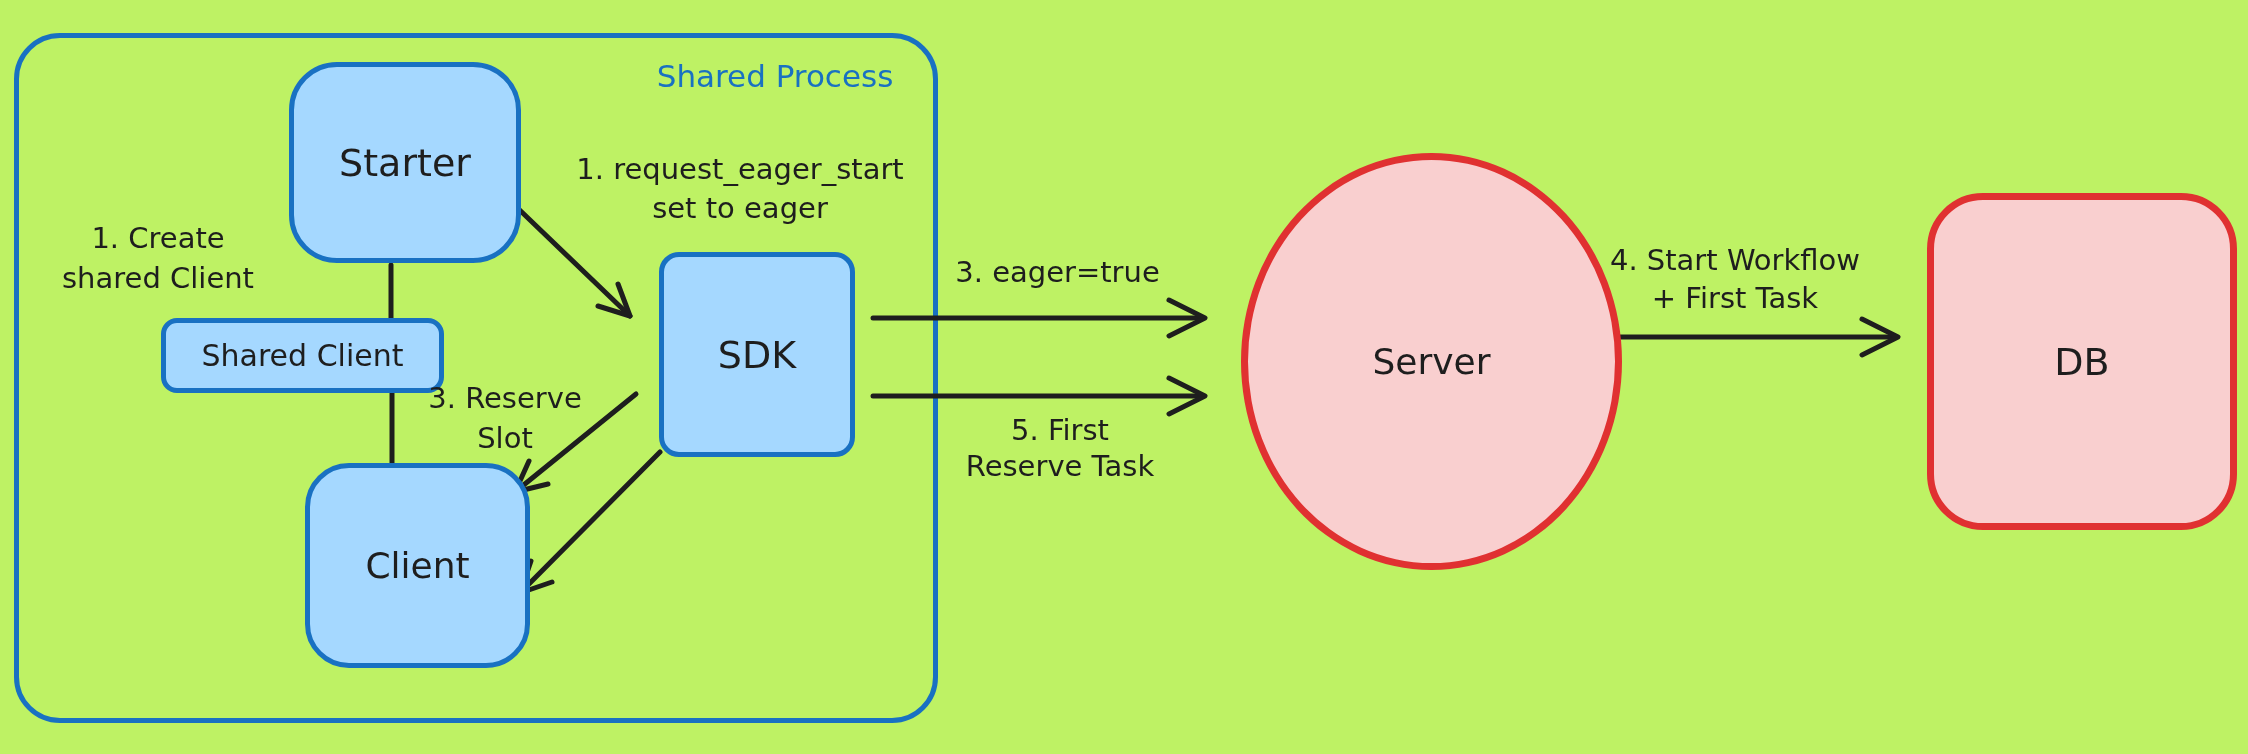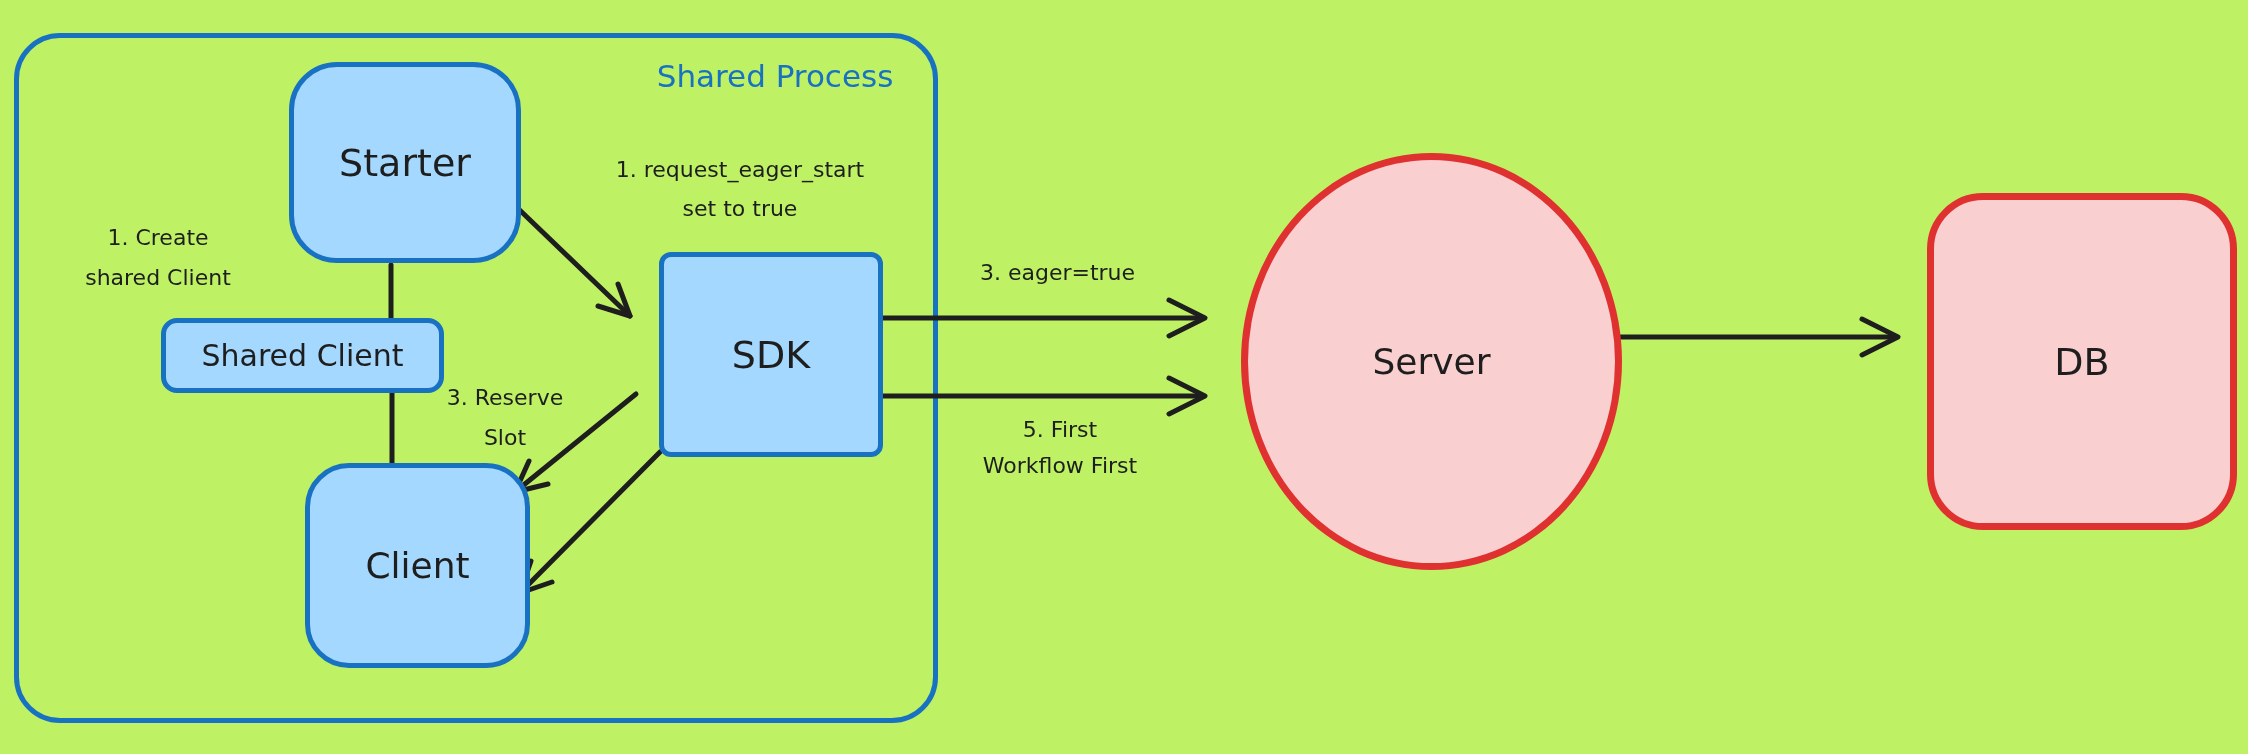--- a/index.html
+++ b/index.html
@@ -50,29 +50,29 @@
     border: 5px solid #1971c2;
   }
   .node-red {
     background: #f9cfcf;
     border: 7px solid #e03131;
   }
 
   .node-starter { left: 265px; top: 62px;  width: 232px; height: 201px; border-radius: 48px; font-size: 38px; }
   .node-shared-client { left: 137px; top: 318px; width: 283px; height: 75px; border-radius: 16px; font-size: 30px; }
   .node-worker  { left: 281px; top: 463px; width: 225px; height: 205px; border-radius: 44px; font-size: 36px; }
-  .node-sdk     { left: 635px; top: 252px; width: 224px; height: 205px; border-radius: 12px; font-size: 38px; }
+  .node-sdk     { left: 635px; top: 252px; width: 196px; height: 205px; border-radius: 20px; font-size: 38px; }
   .node-server  { left: 1217px; top: 153px; width: 381px; height: 417px; border-radius: 50%; font-size: 36px; }
   .node-db      { left: 1903px; top: 193px; width: 310px; height: 337px; border-radius: 56px; font-size: 38px; align-items: center; }
 
   
   .note {
     position: absolute;
     text-align: center;
-    font-size: 22px;
+    font-size: 29px;
     line-height: 39px;
     color: #1e1e1e;
     white-space: nowrap;
   }
   .group-title {
     position: absolute;
     left: 620px; top: 58px;
     width: 310px;
     text-align: center;
     font-size: 31px;
@@ -169,32 +169,36 @@
     <span>DB</span>
   </div>
 
   <div class="note note-create">
     <div>1. Create</div>
     <div>shared Client</div>
   </div>
 
   <div class="note note-eagerstart">
     <div>1. request_eager_start</div>
-    <div>set to true</div>
+    <div>set to eager</div>
   </div>
 
   <div class="note note-reserve">
     <div>3. Reserve</div>
     <div>Slot</div>
   </div>
 
   <div class="note note-eagertrue">
     <div>3. eager=true</div>
   </div>
 
   <div class="note note-firsttask">
     <div>5. First</div>
-    <div>Workflow First</div>
-  </div>
-
+    <div>Reserve Task</div>
+  </div>
+
+  <div class="note note-startwf">
+    <div>4. Start Workflow</div>
+    <div>+ First Task</div>
+  </div>
 
 
 </div>
 
 </body></html>

